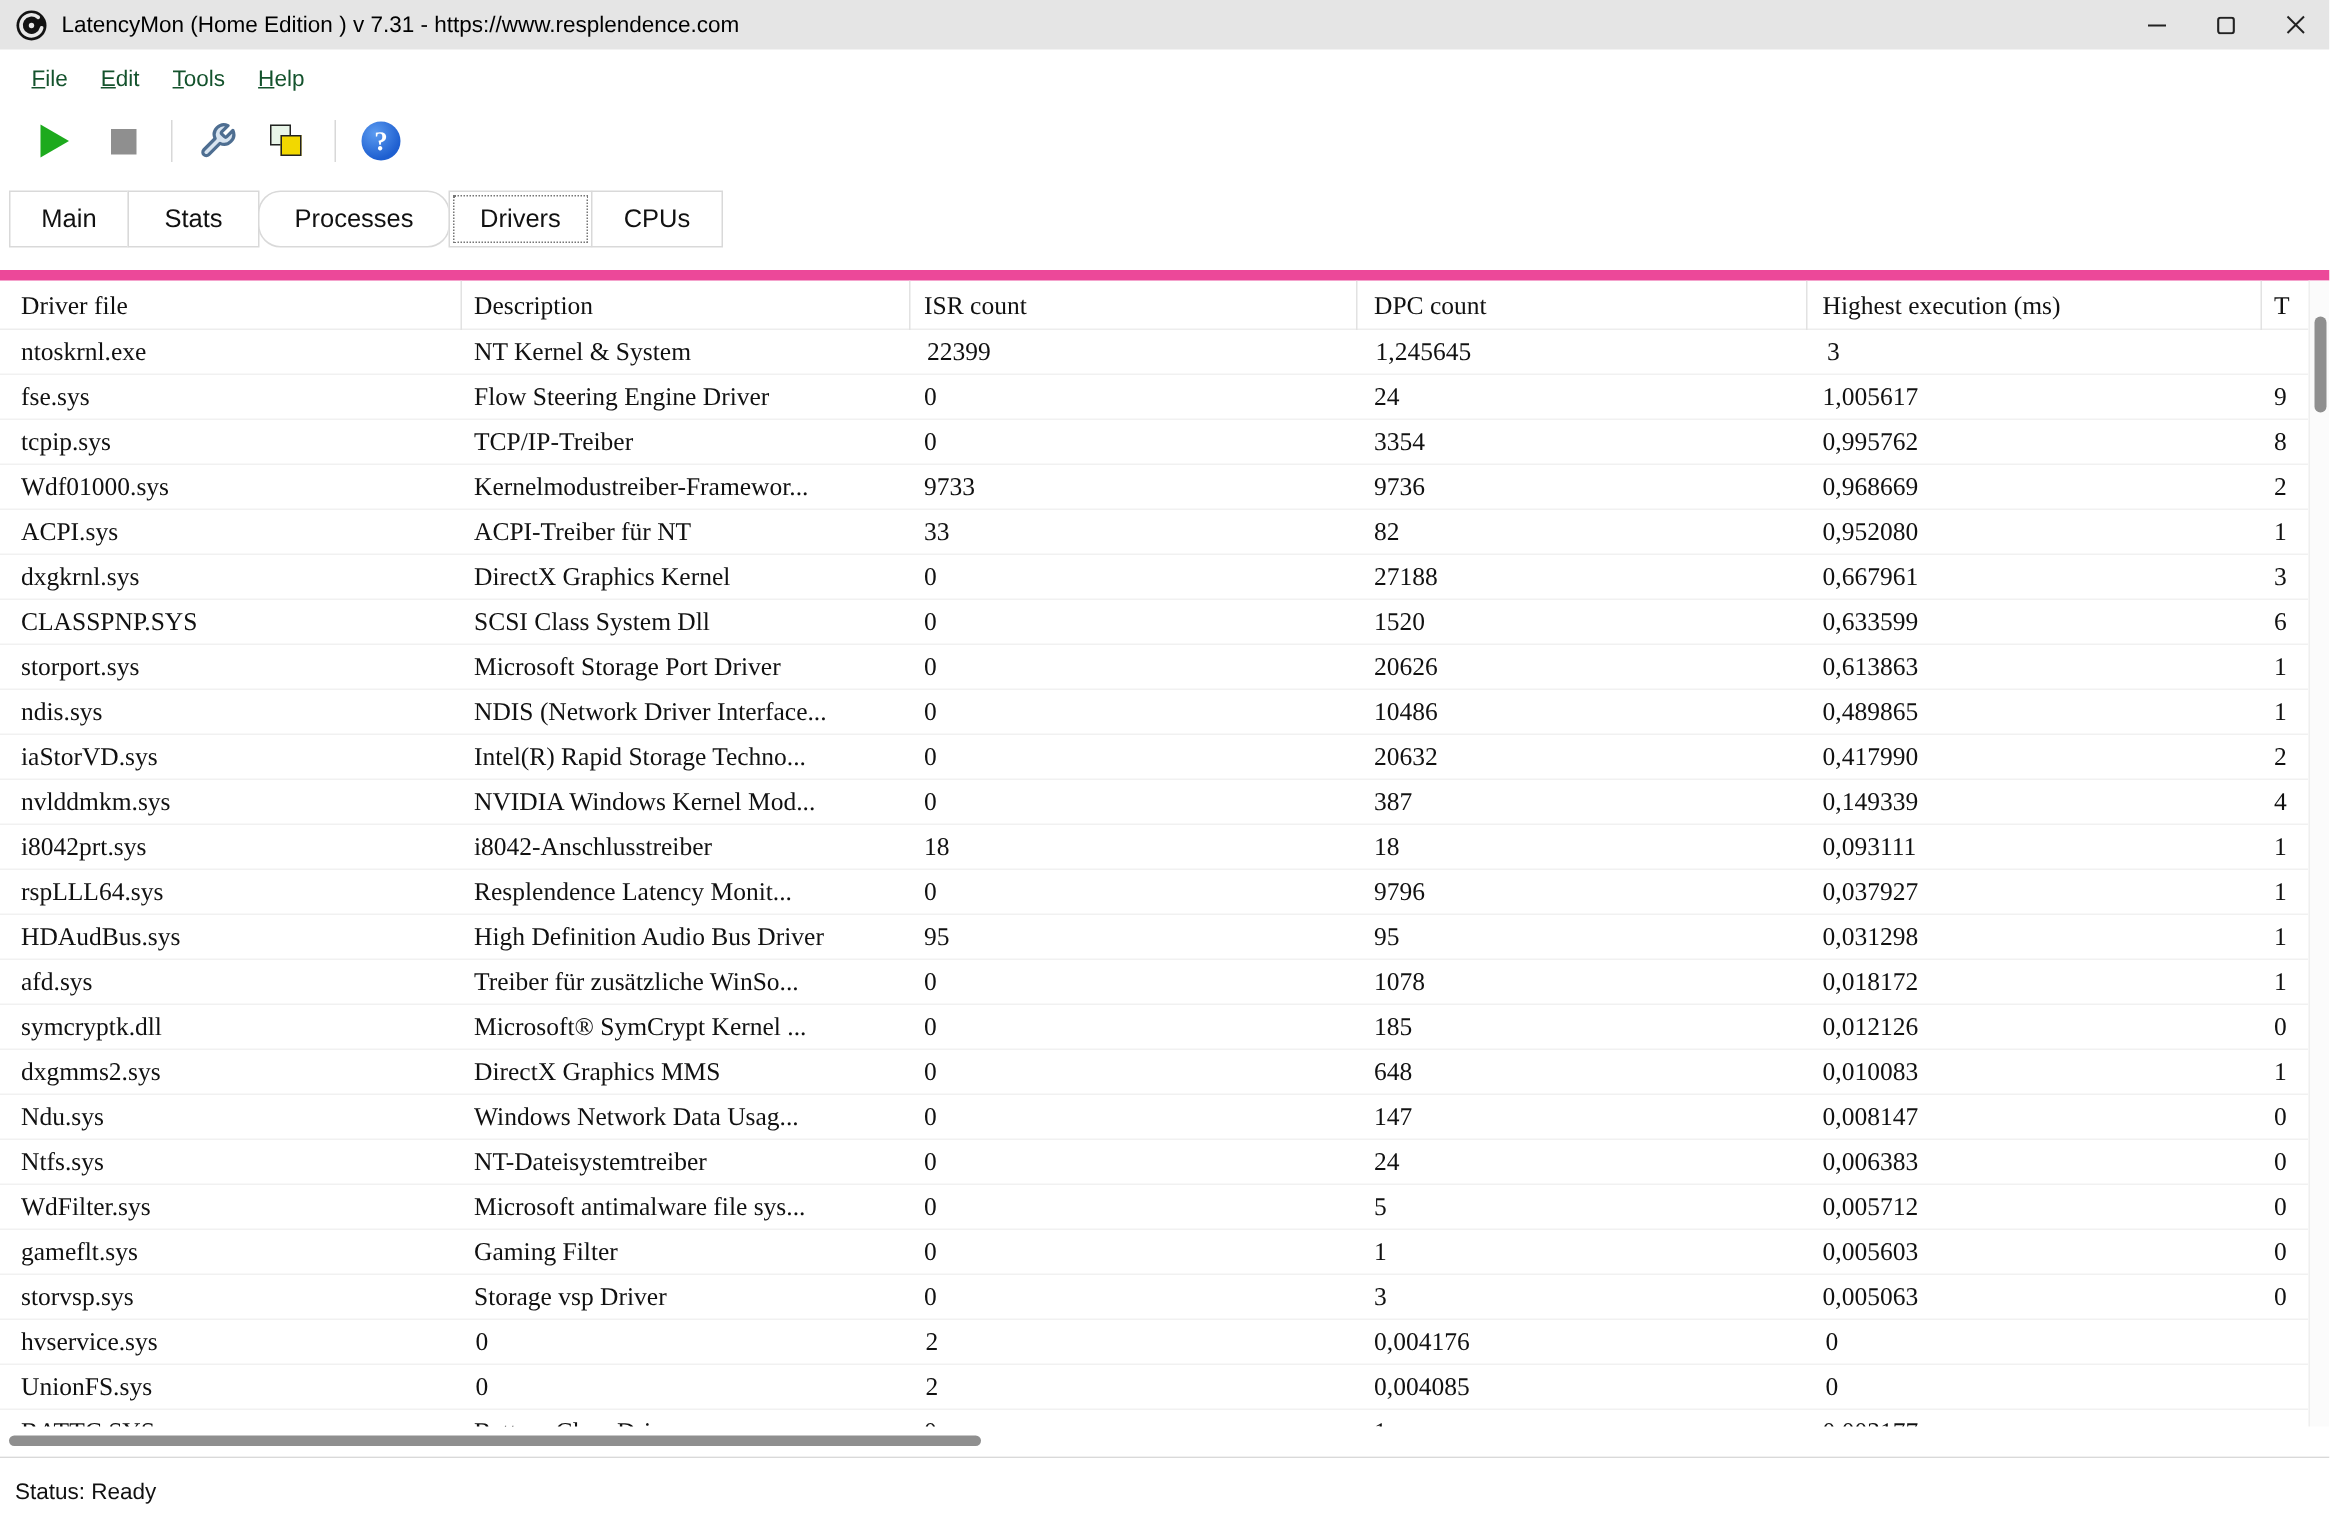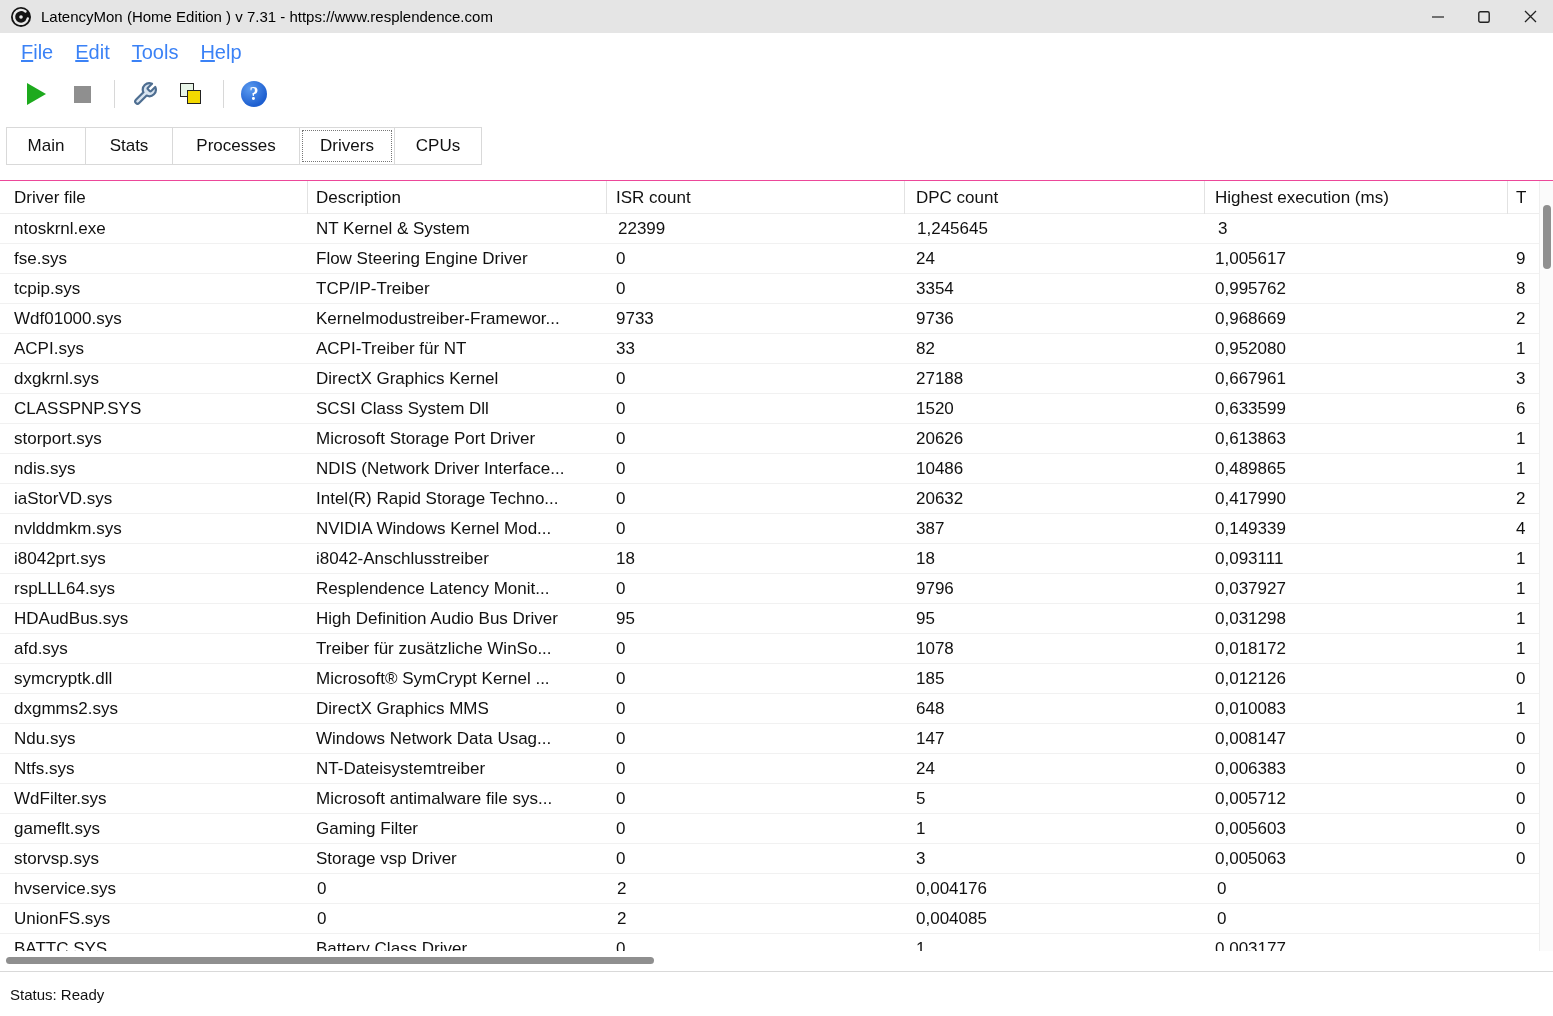--- a/index.html
+++ b/index.html
@@ -16,21 +16,21 @@
   
   .titlebar { height: 33px; flex: 0 0 33px; display: flex; align-items: center; padding-left: 10px; background: #e5e5e5; }
   .logo { width: 22px; height: 22px; margin-right: 9px; display: inline-flex; }
   .title { font-size: 15px; color: #000; white-space: nowrap; }
   .wincontrols { margin-left: auto; display: flex; height: 33px; }
   .winbtn { width: 46px; height: 33px; border: none; background: transparent; display: flex; align-items: center; justify-content: center; }
   .winbtn svg { display: block; }
 
   
   .menubar { height: 38px; flex: 0 0 38px; display: flex; align-items: center; padding-left: 10px; }
-  .menu-item { display: inline-block; font-size: 20px; padding: 3px 11px; color: #3b82f6; }
+  .menu-item { display: inline-block; font-size: 15px; padding: 3px 11px; color: #14532d; }
   .menu-item::first-letter { text-decoration: underline; }
 
   
   .toolbar { height: 46px; flex: 0 0 46px; display: flex; align-items: center; padding-left: 18px; }
   .tbtn { width: 36px; height: 36px; border: none; background: transparent; display: flex; align-items: center; justify-content: center; margin-right: 10px; }
   .tsep { width: 1px; height: 28px; background: #d8d8d8; margin: 0 12px 0 4px; }
   .play-shape { width: 0; height: 0; border-top: 11px solid transparent; border-bottom: 11px solid transparent; border-left: 19px solid #1daa1d; }
   .stop-shape { width: 17px; height: 17px; background: #8f8f8f; }
   .copy-shape { position: relative; width: 24px; height: 24px; }
   .copy-back { position: absolute; left: 1px; top: 1px; width: 14px; height: 14px; background: #e8f5e8; border: 1.5px solid #222; }
@@ -38,26 +38,26 @@
   .help-shape { width: 26px; height: 26px; border-radius: 50%; background: radial-gradient(circle at 35% 30%, #5b9bf0, #1e5fd0 70%); color: #fff; font-weight: bold; font-size: 18px; display: flex; align-items: center; justify-content: center; font-family: "Liberation Serif", "DejaVu Serif", serif; }
 
   
   .tabstrip { height: 63px; flex: 0 0 63px; display: flex; align-items: flex-start; padding: 10px 0 0 6px; }
   .tab { height: 38px; display: flex; align-items: center; justify-content: center; font-size: 17px; color: #111; border: 1px solid #d9d9d9; background: #fff; margin-left: -1px; padding: 0 4px; }
   .tab:first-child { margin-left: 0; }
   .tab::first-letter { text-decoration: underline; }
   .tab.active { outline: 1px dotted #767676; outline-offset: -4px; }
   .tab-main { width: 80px; }
   .tab-stats { width: 88px; }
-  .tab-processes { width: 128px; }
+  .tab-processes { width: 128px; border-radius: 15px; }
   .tab-drivers { width: 96px; }
   .tab-cpus { width: 88px; }
 
   
-  .table-area { flex: 0 0 791px; height: 791px; position: relative; border-top: 1px solid #ec4899; overflow: hidden; }
+  .table-area { flex: 0 0 791px; height: 791px; position: relative; border-top: 7px solid #ec4899; overflow: hidden; font-family: Liberation Serif, serif; }
   .thead { display: flex; height: 33px; width: 1539px; align-items: center; border-bottom: 1px solid #ededed; }
   .th { font-size: 17px; color: #111; height: 33px; line-height: 33px; white-space: nowrap; overflow: hidden; border-right: 1px solid #e2e2e2; }
   .th:last-child { border-right: none; }
   .tbody { width: 1539px; height: 738px; overflow: hidden; }
   .trow { display: flex; height: 30px; align-items: center; border-bottom: 1px solid #f1f1f1; }
   .td { font-size: 17px; color: #111; white-space: nowrap; overflow: hidden; height: 30px; line-height: 30px; }
   .c0 { width: 308px; padding-left: 14px; }
   .c1 { width: 299px; padding-left: 8px; }
   .c2 { width: 298px; padding-left: 9px; }
   .c3 { width: 300px; padding-left: 11px; }

